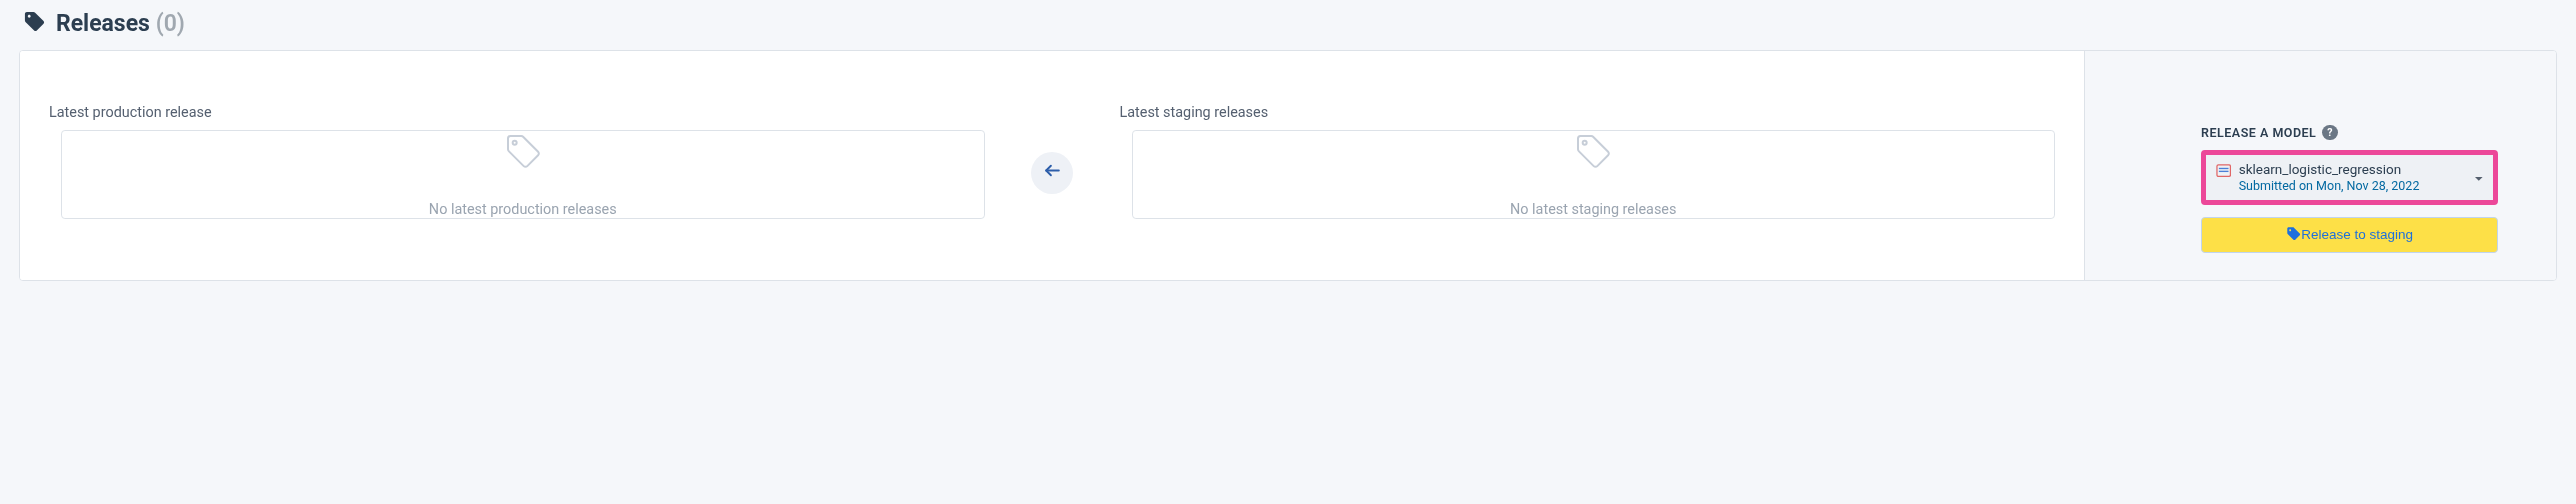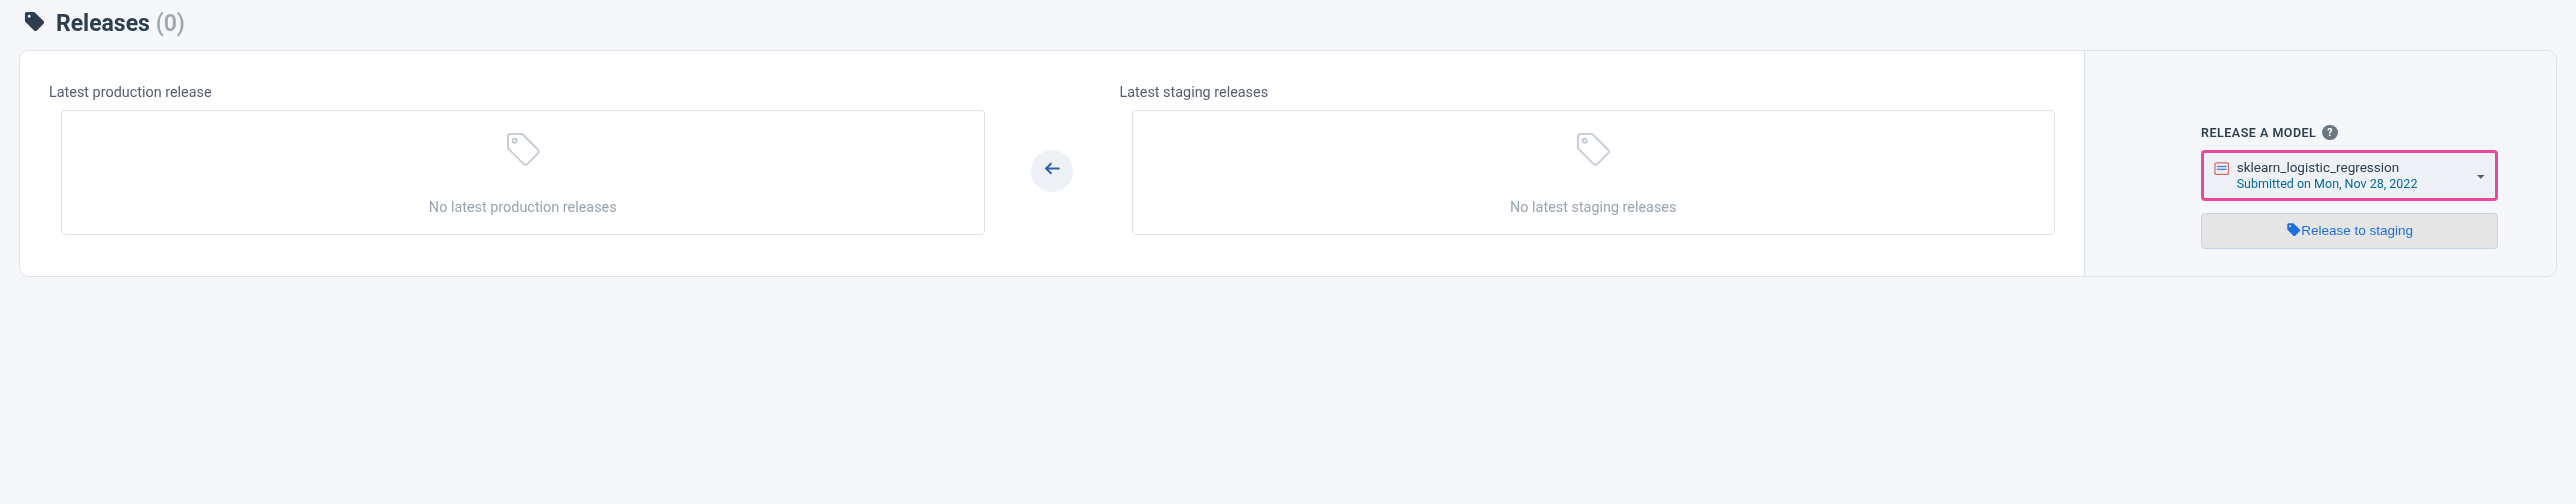--- a/index.html
+++ b/index.html
@@ -15,21 +15,21 @@
     gap: 10px;
     margin-bottom: 13.5px;
     padding-left: 3.9px;
   }
   .header svg { width: 23px; height: 23px; fill: #2c3e50; }
   .header h1 { font-size: 23px; font-weight: 700; color: #2c3e50; }
   .header .count { color: #a0a8b0; font-weight: 600; font-size: 23px; }
   .panel {
     display: flex;
     border: 1px solid #dde2e8;
-    border-radius: 10px;
+    border-radius: 4px;
     overflow: hidden;
     background: #fff;
   }
   .left-panel {
     flex: 1;
     display: flex;
     align-items: center;
     padding: 27px 29px 35px 29px;
     background: #fff;
   }
@@ -39,21 +39,21 @@
     flex-direction: column;
   }
   .release-col .label {
     font-size: 14.4px;
     color: #556070;
     margin-bottom: 9.6px;
   }
   .release-box {
     border: 1px solid #dde2e8;
     border-radius: 3.9px;
-    height: 125px;
+    height: 89px;
     display: flex;
     flex-direction: column;
     align-items: center;
     justify-content: center;
     gap: 26px;
     margin-left: 12px;
   }
   .release-box svg { width: 40px; height: 40px; }
   .release-box .empty-text { color: #9aa4b0; font-size: 14.4px; }
   .arrow-wrap {
@@ -91,40 +91,40 @@
     letter-spacing: 0.5px;
     color: #2c3e50;
   }
   .help-icon {
     width: 15.4px; height: 15.4px; border-radius: 50%;
     background: #6b7785; color: #fff;
     display: inline-flex; align-items: center; justify-content: center;
     font-size: 10.6px; font-weight: 700;
   }
   .model-select {
-    border: 3px solid #ec4899;
+    border: 5px solid #ec4899;
     background: #eef1f5;
     border-radius: 3.9px;
     padding: 5.8px 9.6px;
     display: flex;
     align-items: center;
     justify-content: space-between;
     gap: 20px;
     margin-bottom: 11.6px;
     cursor: pointer;
   }
   .model-select .ms-left { display: flex; align-items: flex-start; gap: 7.7px; }
   .model-select .code-ic { width: 15.4px; height: 15.4px; flex-shrink: 0; margin-top: 1.9px; }
   .model-select .ms-text { display: flex; flex-direction: column; line-height: 1.3; }
   .model-select .model-name { font-size: 13.5px; color: #2c3e50; }
   .model-select .submitted { font-size: 12.5px; color: #0369a1; }
   .model-select .caret svg { width: 9.6px; height: 9.6px; fill: #55606e; }
   .release-btn {
     border: 1px solid #c0d4ee;
-    background: #e5e5e5;
+    background: #fde047;
     color: #1d6fdc;
     border-radius: 3.9px;
     padding: 7.7px 11.6px;
     font-size: 13.5px;
     font-weight: 500;
     display: flex;
     align-items: center;
     justify-content: center;
     gap: 0;
     cursor: pointer;

